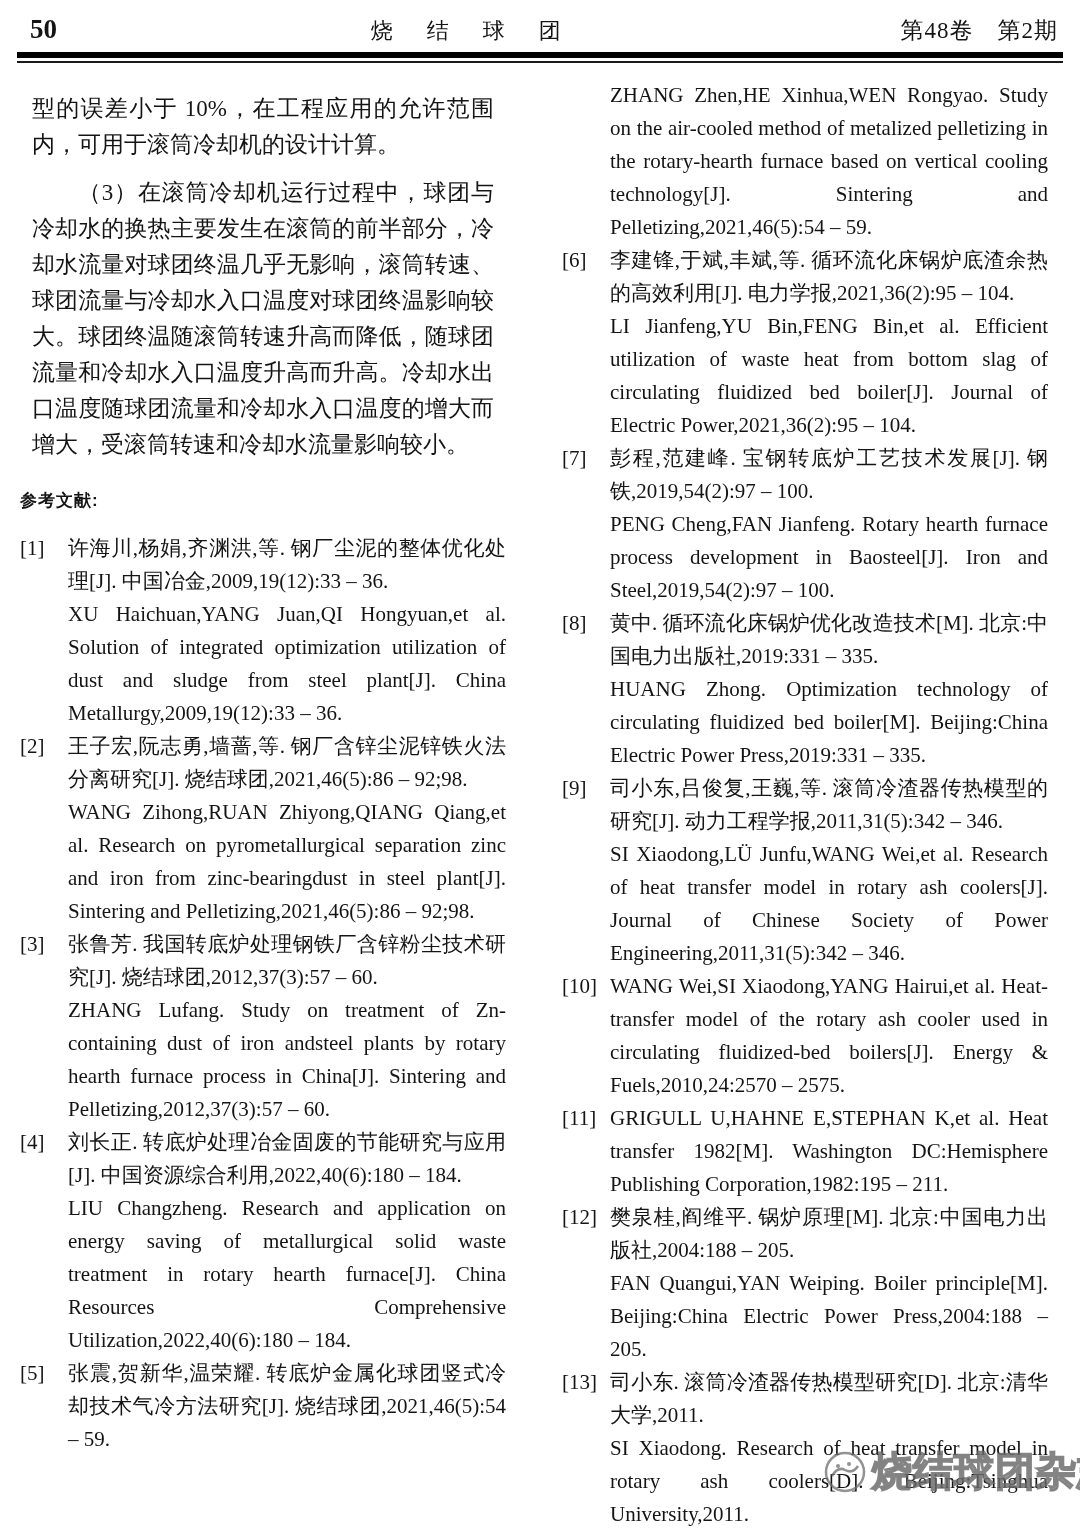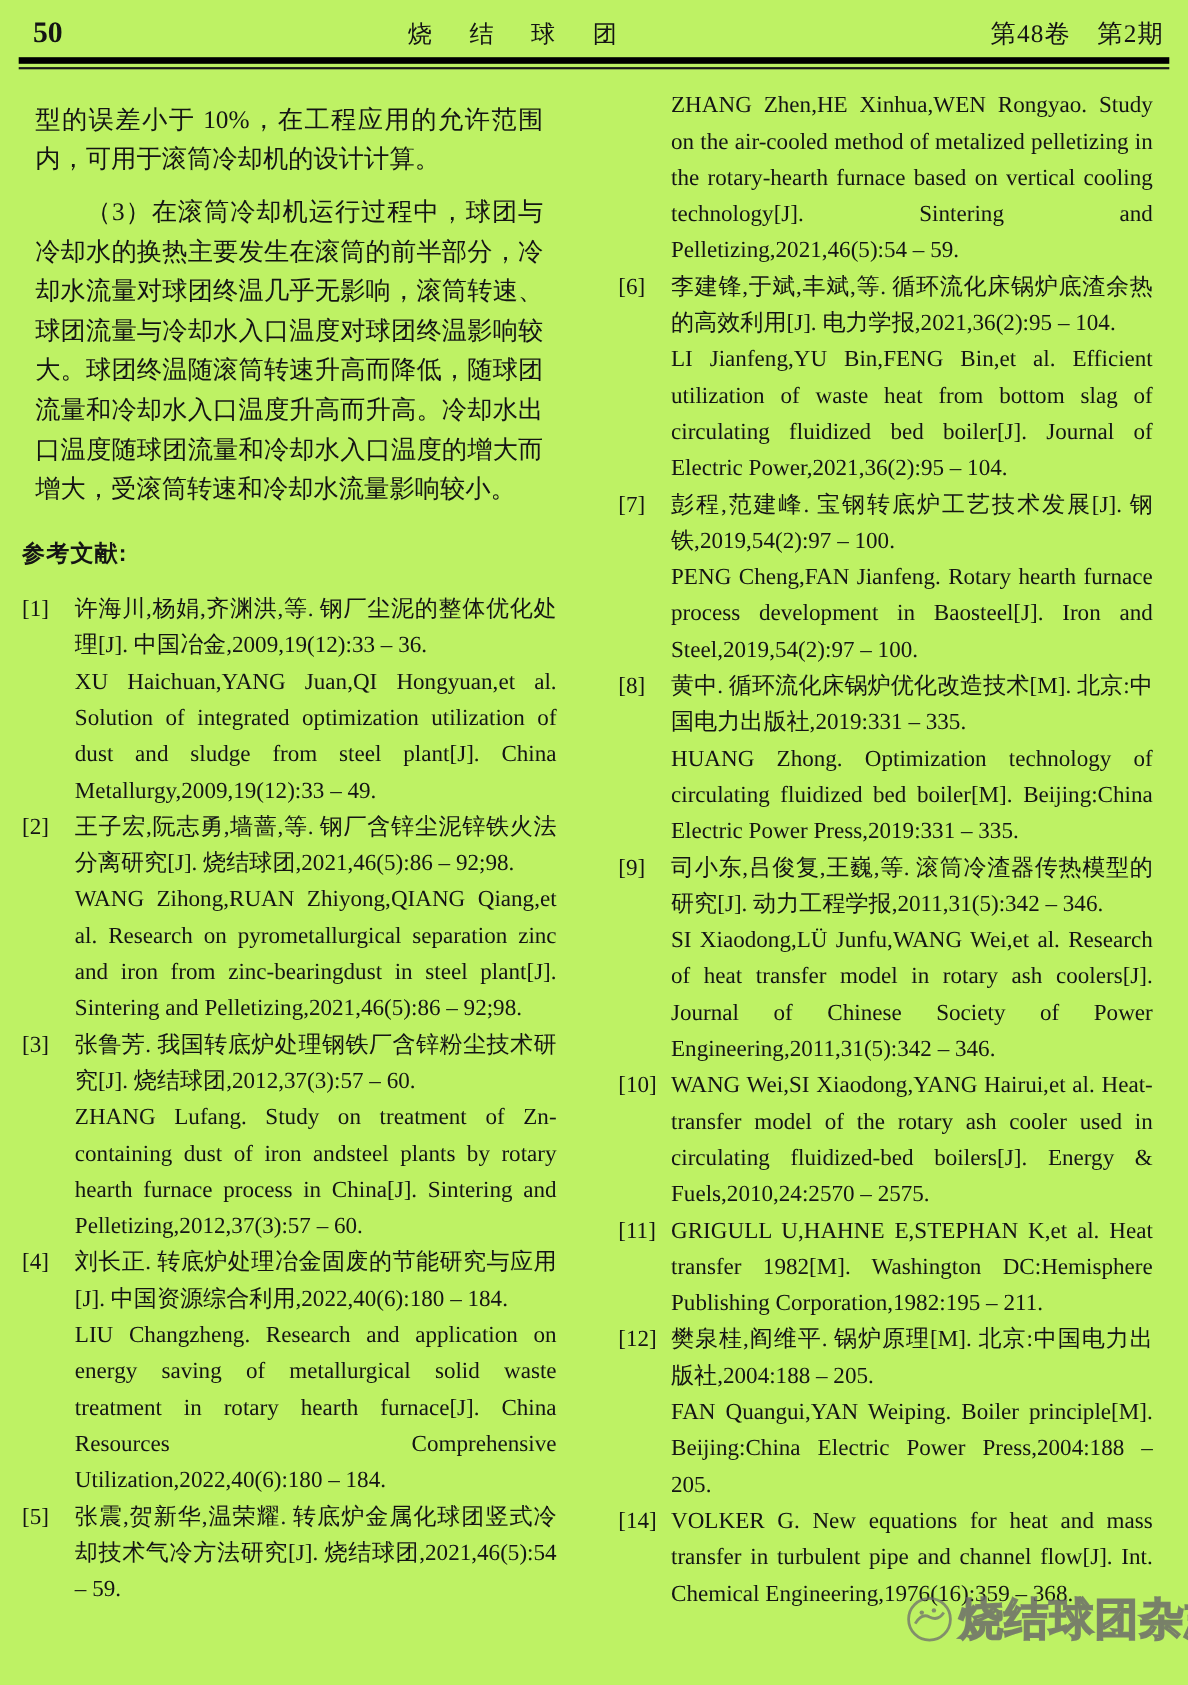--- a/index.html
+++ b/index.html
@@ -1,20 +1,20 @@
 <!DOCTYPE html>
 <html lang="zh"><head>
 <meta charset="utf-8">
 <style>
   html,body{margin:0;padding:0;background:#e8e8e8;}
   .page{
     position:relative;
     width:1080px;height:1532px;
     margin:0 auto;
-    background:#bef264;
+    background:#ffffff;
     color:#141414;
     font-family:"Liberation Serif","DejaVu Serif",serif;
     overflow:hidden;
     box-sizing:border-box;
   }
   
   .header{
     display:flex;justify-content:space-between;align-items:baseline;
     padding:14px 22px 4px 30px;
   }
@@ -33,21 +33,21 @@
   .para{
     margin:12px;
     font-size:23px;line-height:36px;
     text-align:justify;
   }
   .para.indent{text-indent:2em;}
   
   .refs-heading{
     font-family:"Liberation Sans","DejaVu Sans",sans-serif;
     font-weight:bold;
-    font-size:21px;
+    font-size:17px;
     margin:26px 0 20px 0;
     letter-spacing:1px;
   }
   
   .ref-entry{
     display:grid;
     grid-template-columns:48px 1fr;
     font-size:21px;
     line-height:33px;
   }
@@ -93,21 +93,21 @@
       <div id="left-paras">
           <p class="para">型的误差小于 10%，在工程应用的允许范围内，可用于滚筒冷却机的设计计算。</p>
           <p class="para indent">（3）在滚筒冷却机运行过程中，球团与冷却水的换热主要发生在滚筒的前半部分，冷却水流量对球团终温几乎无影响，滚筒转速、球团流量与冷却水入口温度对球团终温影响较大。球团终温随滚筒转速升高而降低，随球团流量和冷却水入口温度升高而升高。冷却水出口温度随球团流量和冷却水入口温度的增大而增大，受滚筒转速和冷却水流量影响较小。</p>
         </div>
       <h3 class="refs-heading">参考文献:</h3>
       <div id="refs-left">
           <div class="ref-entry">
             <span class="ref-num">[1]</span>
             <div class="ref-segs">
               <p class="ref-seg">许海川,杨娟,齐渊洪,等. 钢厂尘泥的整体优化处理[J]. 中国冶金,2009,19(12):33 – 36.</p>
-              <p class="ref-seg">XU Haichuan,YANG Juan,QI Hongyuan,et al. Solution of integrated optimization utilization of dust and sludge from steel plant[J]. China Metallurgy,2009,19(12):33 – 49.</p>
+              <p class="ref-seg">XU Haichuan,YANG Juan,QI Hongyuan,et al. Solution of integrated optimization utilization of dust and sludge from steel plant[J]. China Metallurgy,2009,19(12):33 – 36.</p>
             </div>
           </div>
           <div class="ref-entry">
             <span class="ref-num">[2]</span>
             <div class="ref-segs">
               <p class="ref-seg">王子宏,阮志勇,墙蔷,等. 钢厂含锌尘泥锌铁火法分离研究[J]. 烧结球团,2021,46(5):86 – 92;98.</p>
               <p class="ref-seg">WANG Zihong,RUAN Zhiyong,QIANG Qiang,et al. Research on pyrometallurgical separation zinc and iron from zinc-bearingdust in steel plant[J]. Sintering and Pelletizing,2021,46(5):86 – 92;98.</p>
             </div>
           </div>
           <div class="ref-entry">
@@ -178,20 +178,27 @@
             <span class="ref-num">[11]</span>
             <div class="ref-segs">
               <p class="ref-seg">GRIGULL U,HAHNE E,STEPHAN K,et al. Heat transfer 1982[M]. Washington DC:Hemisphere Publishing Corporation,1982:195 – 211.</p>
             </div>
           </div>
           <div class="ref-entry">
             <span class="ref-num">[12]</span>
             <div class="ref-segs">
               <p class="ref-seg">樊泉桂,阎维平. 锅炉原理[M]. 北京:中国电力出版社,2004:188 – 205.</p>
               <p class="ref-seg">FAN Quangui,YAN Weiping. Boiler principle[M]. Beijing:China Electric Power Press,2004:188 – 205.</p>
+            </div>
+          </div>
+          <div class="ref-entry">
+            <span class="ref-num">[13]</span>
+            <div class="ref-segs">
+              <p class="ref-seg">司小东. 滚筒冷渣器传热模型研究[D]. 北京:清华大学,2011.</p>
+              <p class="ref-seg">SI Xiaodong. Research of heat transfer model in rotary ash coolers[D]. Beijing:Tsinghua University,2011.</p>
             </div>
           </div>
           <div class="ref-entry">
             <span class="ref-num">[14]</span>
             <div class="ref-segs">
               <p class="ref-seg">VOLKER G. New equations for heat and mass transfer in turbulent pipe and channel flow[J]. Int. Chemical Engineering,1976(16):359 – 368.</p>
             </div>
           </div>
         </div>
     </div>

